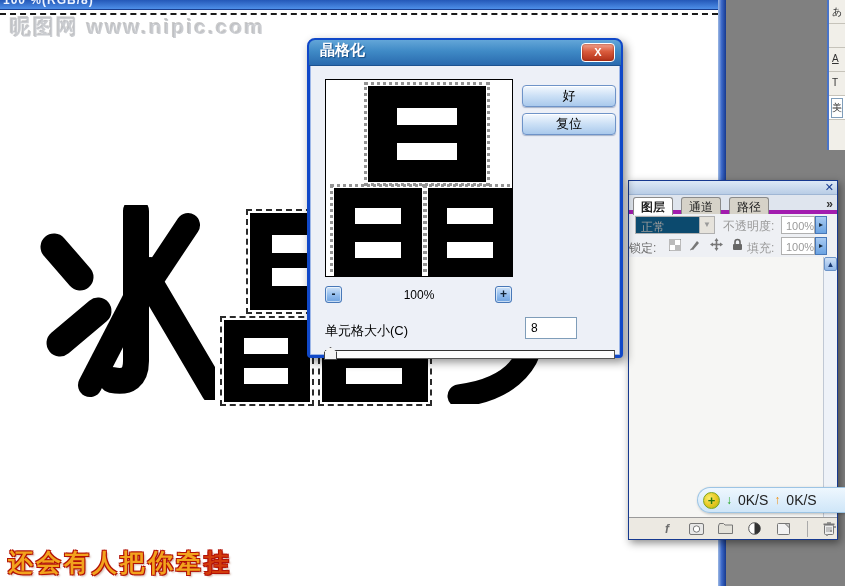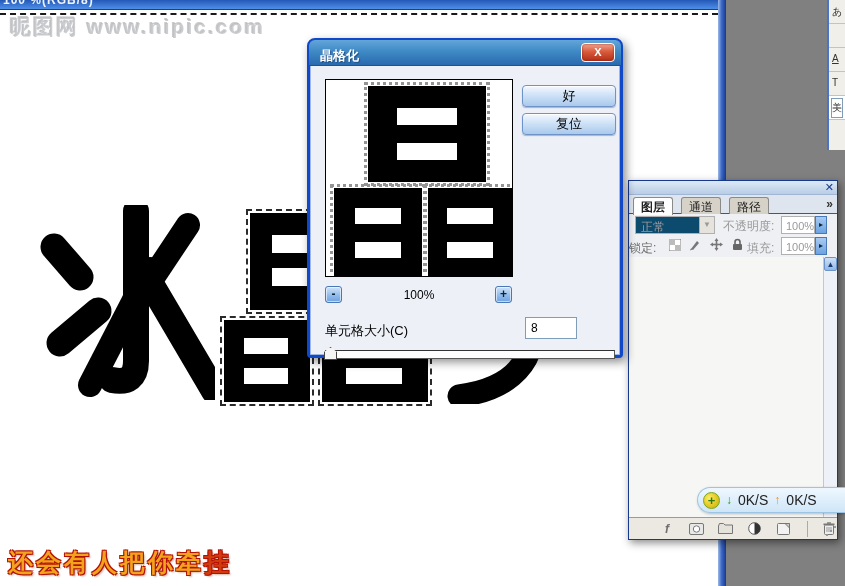--- a/index.html
+++ b/index.html
@@ -19,40 +19,40 @@
   .glyph-layer { z-index:1; }
   .ri { position:absolute; background:#000; outline:2px dashed #2a2a2a; outline-offset:2px; }
   .ri i { position:absolute; background:#fff; display:block; }
   .caption { left:8px; top:546px; font-size:25px; font-weight:bold; letter-spacing:3px; white-space:nowrap;
     color:#f2a31d; text-shadow:-1px -1px 0 #b31106, 1px -1px 0 #b31106, -1px 1px 0 #b31106, 1px 1px 0 #b31106, 2px 2px 2px rgba(120,40,0,.35); }
   .caption .last { color:#d23c0c; }
 
   
   .dlg { left:307px; top:38px; width:316px; height:320px; z-index:10; background:#edf0f7; border:3px solid #1048c8; border-radius:8px 8px 4px 4px; box-shadow:inset 0 0 0 1px #9cb6e8, 3px 4px 10px rgba(0,0,0,.45); }
   .dlg-title { position:absolute; left:-1px; top:-1px; right:-1px; height:26px; border-radius:6px 6px 0 0; background:linear-gradient(180deg,#63a6d8 0%,#3f8ac6 45%,#2a6aae 100%); border-bottom:1px solid #1d5290; }
-  .dlg-title .txt { position:absolute; left:11px; top:7px; color:#fff; font-size:13px; font-weight:bold; text-shadow:1px 1px 1px #1b4f86; }
+  .dlg-title .txt { position:absolute; left:11px; top:1px; color:#fff; font-size:15px; font-weight:bold; text-shadow:1px 1px 1px #1b4f86; }
   .dlg-close { position:absolute; right:6px; top:3px; width:34px; height:19px; border-radius:4px; background:linear-gradient(180deg,#f2a38e,#d95b3c 45%,#b03018); border:1px solid #fff; color:#fff; font-size:11px; font-weight:bold; text-align:center; line-height:17px; box-shadow:inset 0 0 2px #7e1d08; cursor:default; }
   .preview { position:absolute; left:15px; top:38px; width:188px; height:198px; background:#fff; border:1px solid #000; overflow:hidden; }
   .p-ri { position:absolute; background:#000; outline:3px dotted #949494; outline-offset:1px; }
   .p-ri i { position:absolute; background:#fff; }
   .zoom-row { position:absolute; left:15px; top:245px; width:188px; height:18px; }
   .zoom-btn { position:absolute; top:0; width:17px; height:17px; border:1px solid #4878b8; border-radius:3px; background:linear-gradient(180deg,#cfe3f8,#8db9ec 60%,#6fa3e0); font-size:12px; font-weight:bold; color:#123; text-align:center; line-height:15px; box-shadow:inset 0 0 0 1px rgba(255,255,255,.6); }
   .zoom-val { position:absolute; left:0; right:0; top:2px; text-align:center; font-size:12px; color:#000; }
   .cell-row { position:absolute; left:15px; top:276px; width:288px; height:24px; }
   .cell-label { position:absolute; left:0; top:5px; font-size:13px; color:#000; }
   .cell-input { position:absolute; right:36px; top:0; width:52px; height:22px; border:1px solid #7f9db9; background:#fff; font-size:12px; padding-left:5px; font-family:"Liberation Sans",sans-serif; }
   .slider { position:absolute; left:15px; top:309px; width:290px; height:9px; background:#fdfdfd; border:1px solid #555; border-top-color:#333; }
   .thumb { position:absolute; left:14px; top:306px; width:13px; height:13px; background:#f4f4f4; border:1px solid #444; clip-path:polygon(50% 0,100% 38%,100% 100%,0 100%,0 38%); }
   .dlg-btn { position:absolute; left:212px; width:94px; height:22px; border:1px solid #6e93c8; border-radius:4px; background:linear-gradient(180deg,#f4f9fe,#cde1f6 48%,#a9c9ec); font-size:13px; color:#000; text-align:center; line-height:20px; box-shadow:inset 0 1px 0 #fff, 0 1px 1px rgba(40,70,120,.35); }
 
   
   .panel { left:628px; top:180px; width:210px; height:360px; z-index:9; background:#eef0f4; border:1px solid #16398f; box-shadow:2px 3px 8px rgba(0,0,0,.45); }
   .pn-header { position:absolute; left:0; top:0; right:0; height:14px; background:linear-gradient(180deg,#dde9f6,#b9cde6); border-bottom:1px solid #9fb6d4; }
   .pn-close { position:absolute; right:3px; top:0px; font-size:11px; font-weight:bold; color:#163a8f; line-height:13px; }
-  .tabs { position:absolute; left:0; top:14px; right:0; height:19px; background:#dfe5ee; border-bottom:1px solid #a21caf; }
+  .tabs { position:absolute; left:0; top:14px; right:0; height:19px; background:#dfe5ee; border-bottom:4px solid #a21caf; }
   .tab { position:absolute; top:2px; height:17px; font-size:12px; padding:1px 7px 0; border:1px solid #8a8a8a; border-bottom:none; border-radius:3px 3px 0 0; background:#d6d2c8; color:#222; }
   .tab.active { background:#fff; height:18px; font-weight:bold; }
   .tab-more { position:absolute; right:4px; top:2px; font-size:12px; font-weight:bold; color:#333; }
   .row-blend { position:absolute; left:0; top:33px; right:0; height:22px; }
   .combo { position:absolute; left:6px; top:2px; width:80px; height:18px; background:#0c4a6e; border:1px solid #b0b0b0; }
   .combo .val { position:absolute; left:5px; top:2px; font-size:12px; color:#9a9a9a; }
   .combo .btn { position:absolute; right:0; top:0; width:15px; height:16px; background:#e6e3dc; border-left:1px solid #b0b0b0; color:#9a9a9a; font-size:8px; text-align:center; line-height:16px; }
   .dim-label { font-size:12px; color:#9a9a9a; position:absolute; }
   .numbox { position:absolute; width:34px; height:18px; background:#fff; border:1px solid #b0b0b0; font-size:11px; color:#9a9a9a; padding:3px 0 0 4px; }
   .spin { position:absolute; width:12px; height:18px; background:linear-gradient(180deg,#a9cbf2,#6ba3e2); border:1px solid #4878b8; color:#123; font-size:8px; text-align:center; line-height:16px; }

